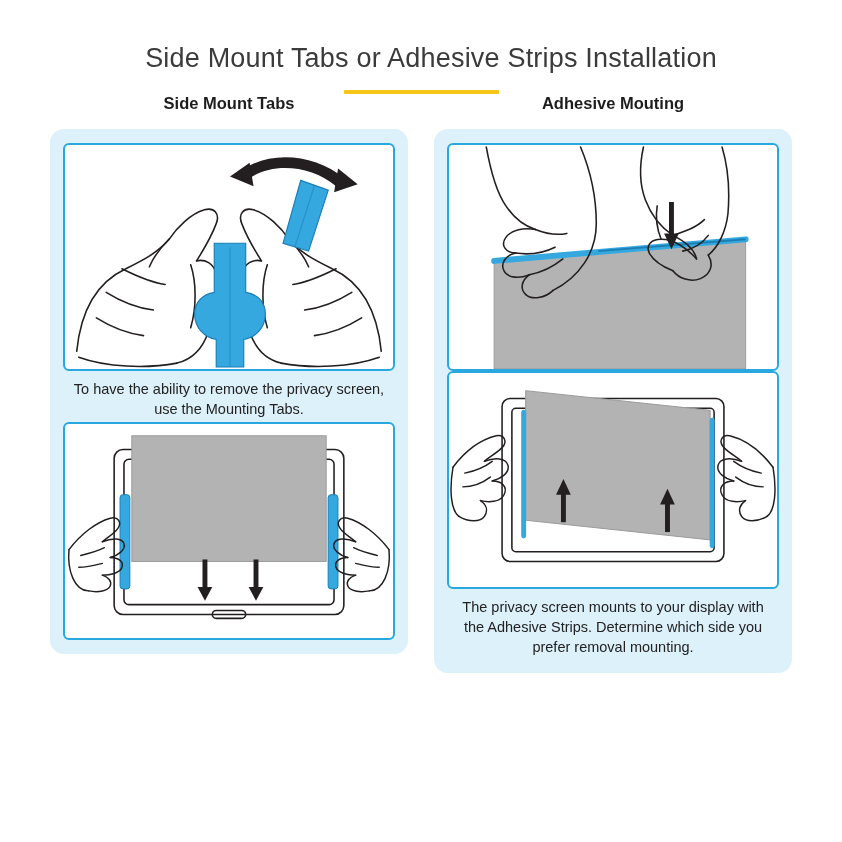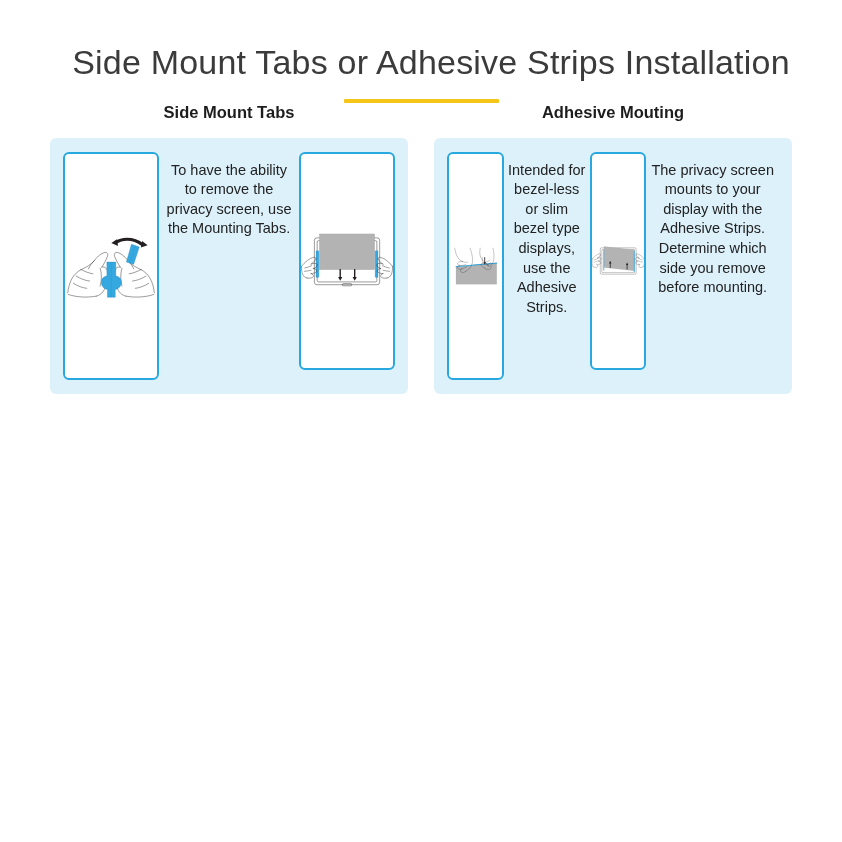--- a/index.html
+++ b/index.html
@@ -15,21 +15,21 @@
     overflow: hidden;
   }
   .page {
     position: relative;
     width: 842px;
     height: 842px;
     box-sizing: border-box;
   }
   .title {
     text-align: center;
-    font-size: 34px;
+    font-size: 27px;
     font-weight: 400;
     color: #3b3b3b;
     letter-spacing: 0.2px;
     padding-top: 42px;
     line-height: 1.2;
     padding-left: 20px;
   }
   .title-underline {
     width: 155px;
     height: 4px;
@@ -53,21 +53,22 @@
     margin-bottom: 16px;
   }
   .panel {
     background: #ddf1fb;
     border-radius: 6px;
     padding: 14px 13px 14px 13px;
     box-sizing: border-box;
   }
   .panel-stack {
     display: flex;
-    flex-direction: row;
+    flex-direction: column;
+    border-radius: 14px;
   }
   .figure-box {
     background: #ffffff;
     border: 2px solid #29a8df;
     border-radius: 6px;
     height: 228px;
     box-sizing: border-box;
     overflow: hidden;
     position: relative;
   }
@@ -225,21 +226,20 @@
               <path d="M214 96 C 210 86, 208 74, 210 62"></path>
             </g>
 
             <g fill="#231f20">
               <rect x="222" y="58" width="5" height="34"></rect>
               <path d="M217 90 L232 90 L224.5 106 Z"></path>
             </g>
           </svg>
         </div>
 
-        <div class="caption">Intended for bezel-less or slim bezel type displays, use the Adhesive Strips.</div>
 
         <div class="figure-box short">
           <svg viewBox="0 0 330 218" width="100%" height="100%" aria-hidden="true">
 
             <g fill="none" stroke="#231f20" stroke-width="1.6" stroke-linejoin="round">
               <rect x="52" y="26" width="226" height="166" rx="8"></rect>
               <rect x="62" y="36" width="206" height="146" rx="4"></rect>
               <path d="M158 30 h16 a3 3 0 0 1 0 6 h-16 a3 3 0 0 1 0 -6 z"></path>
             </g>
 
@@ -269,18 +269,18 @@
 
             <g fill="#231f20">
               <rect x="112" y="122" width="5" height="30"></rect>
               <path d="M107 124 L122 124 L114.5 108 Z"></path>
               <rect x="218" y="132" width="5" height="30"></rect>
               <path d="M213 134 L228 134 L220.5 118 Z"></path>
             </g>
           </svg>
         </div>
 
-        <div class="caption">The privacy screen mounts to your display with the Adhesive Strips. Determine which side you remove before mounting.</div>
+        <div class="caption">The privacy screen mounts to your display with the Adhesive Strips. Determine which side you prefer removal mounting.</div>
       </div>
     </div>
 
   </div>
 </div>
 
 </body></html>

